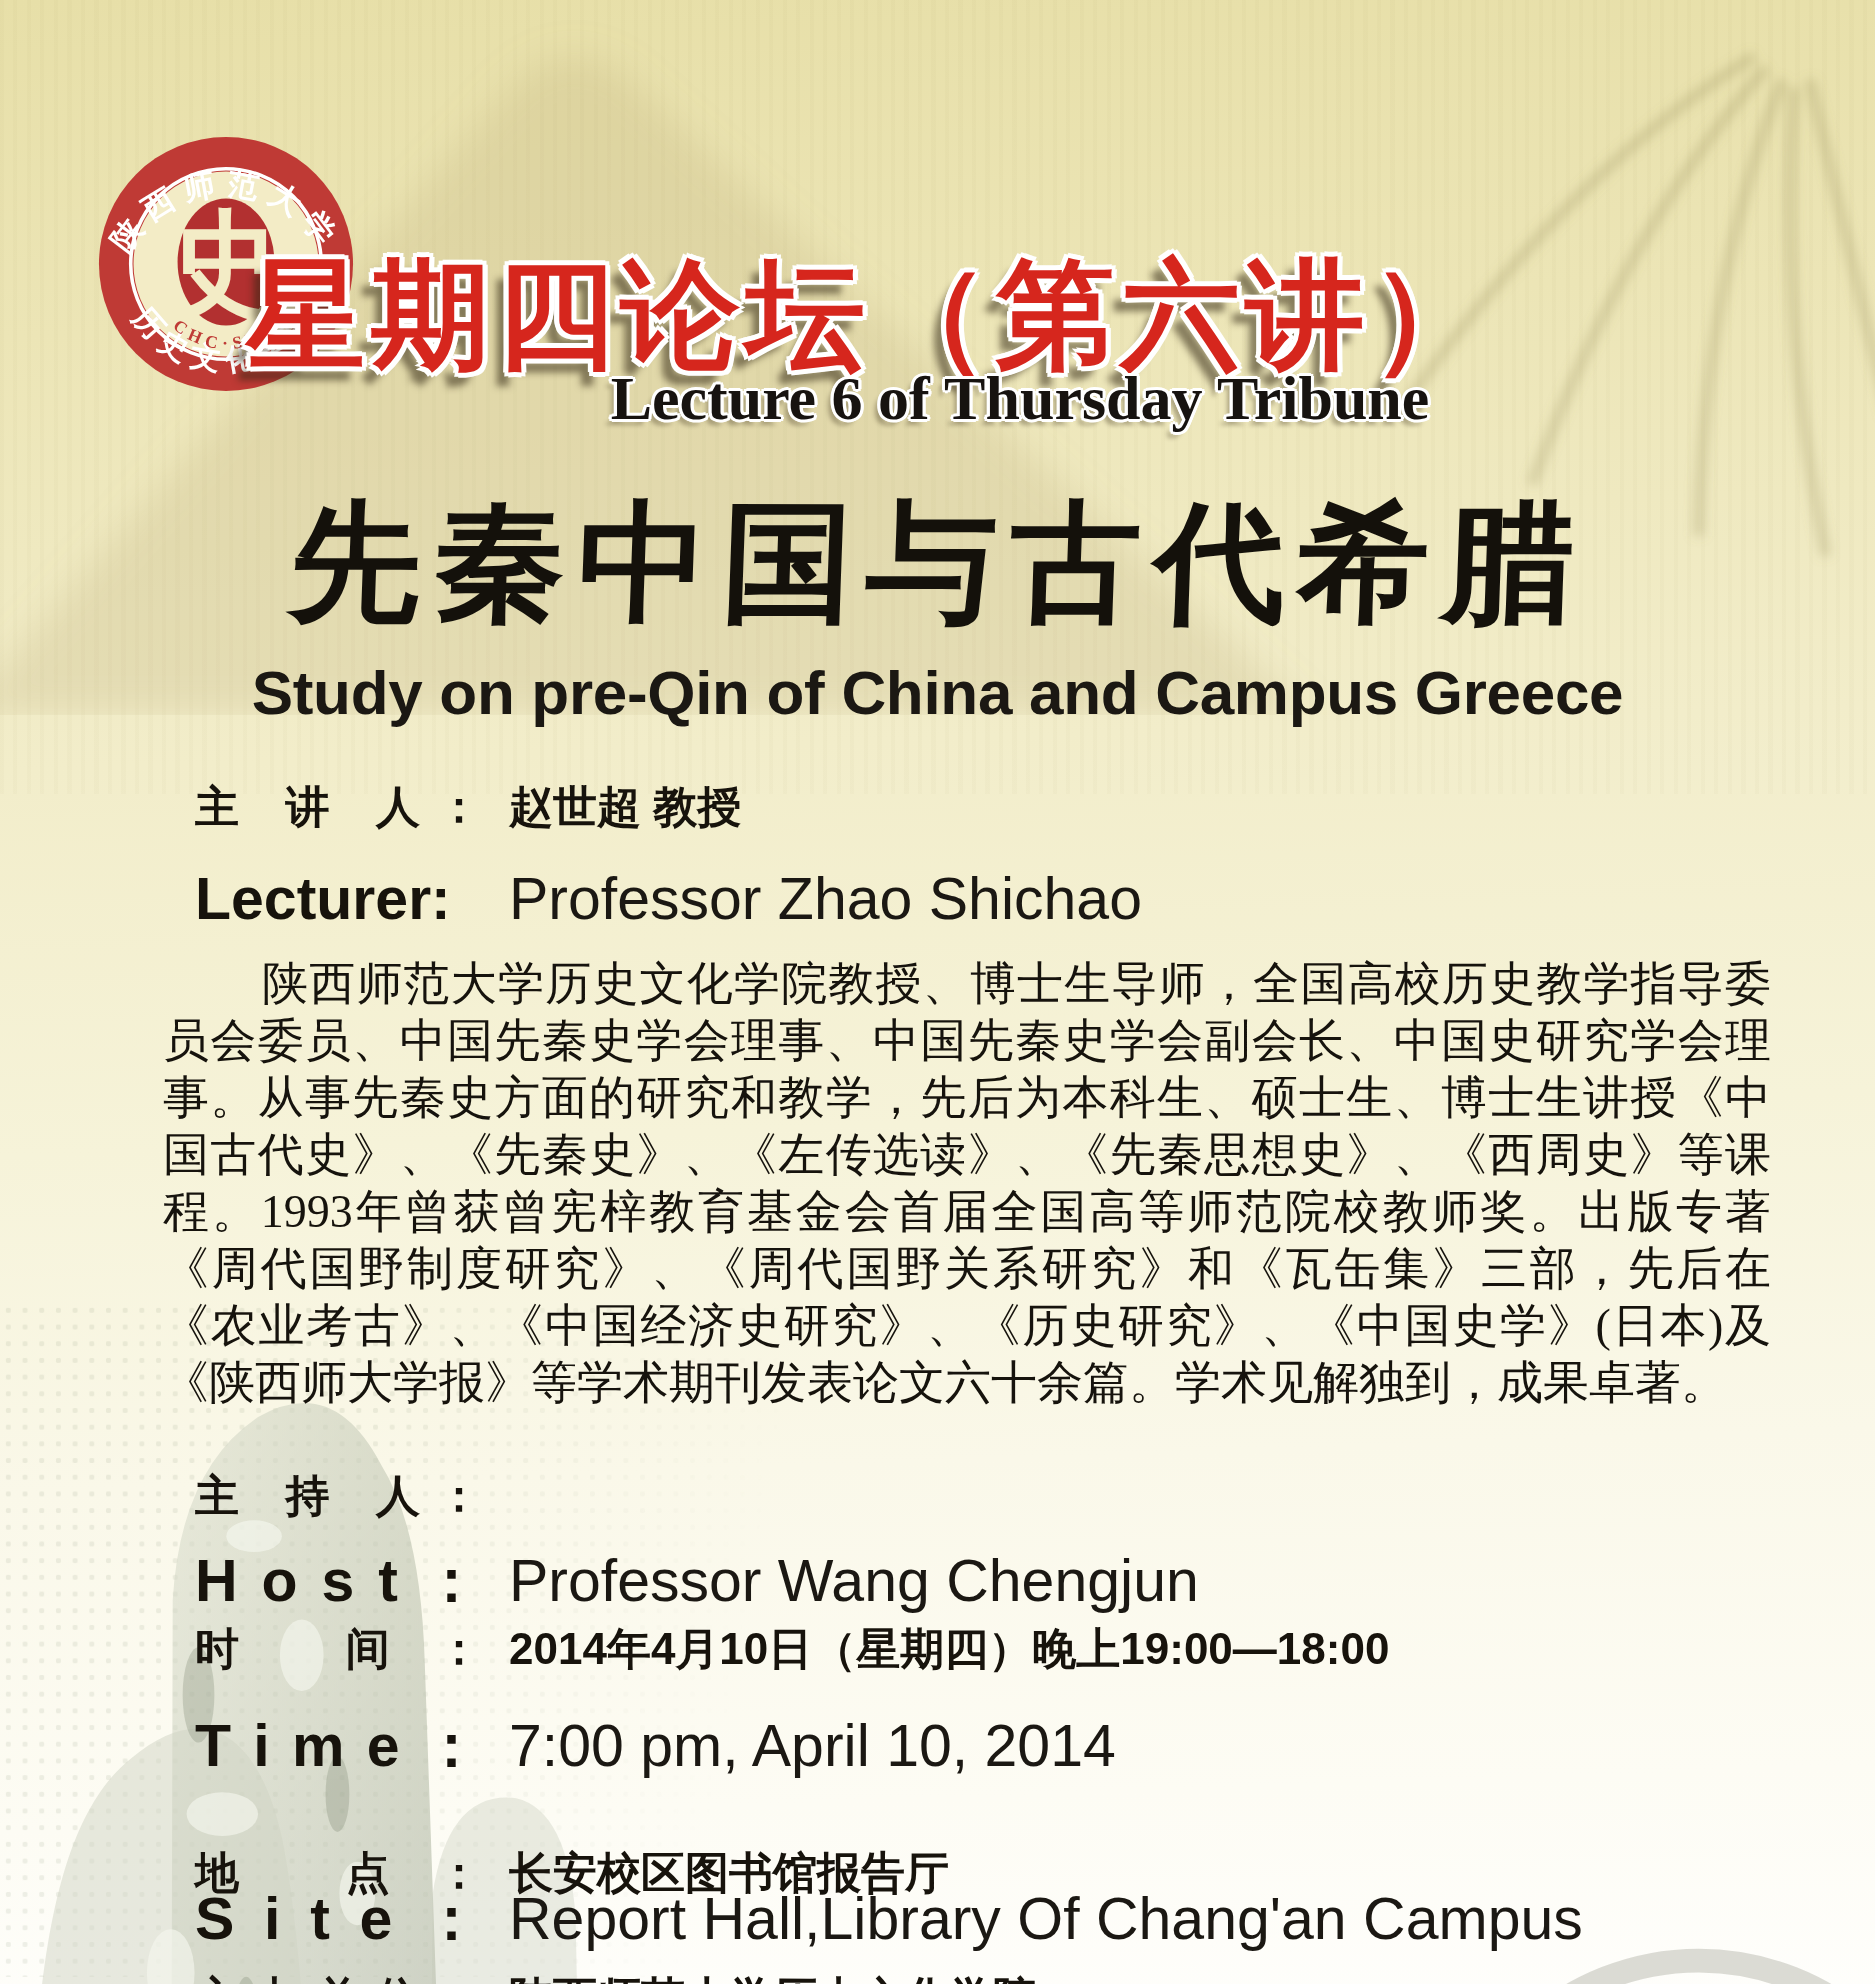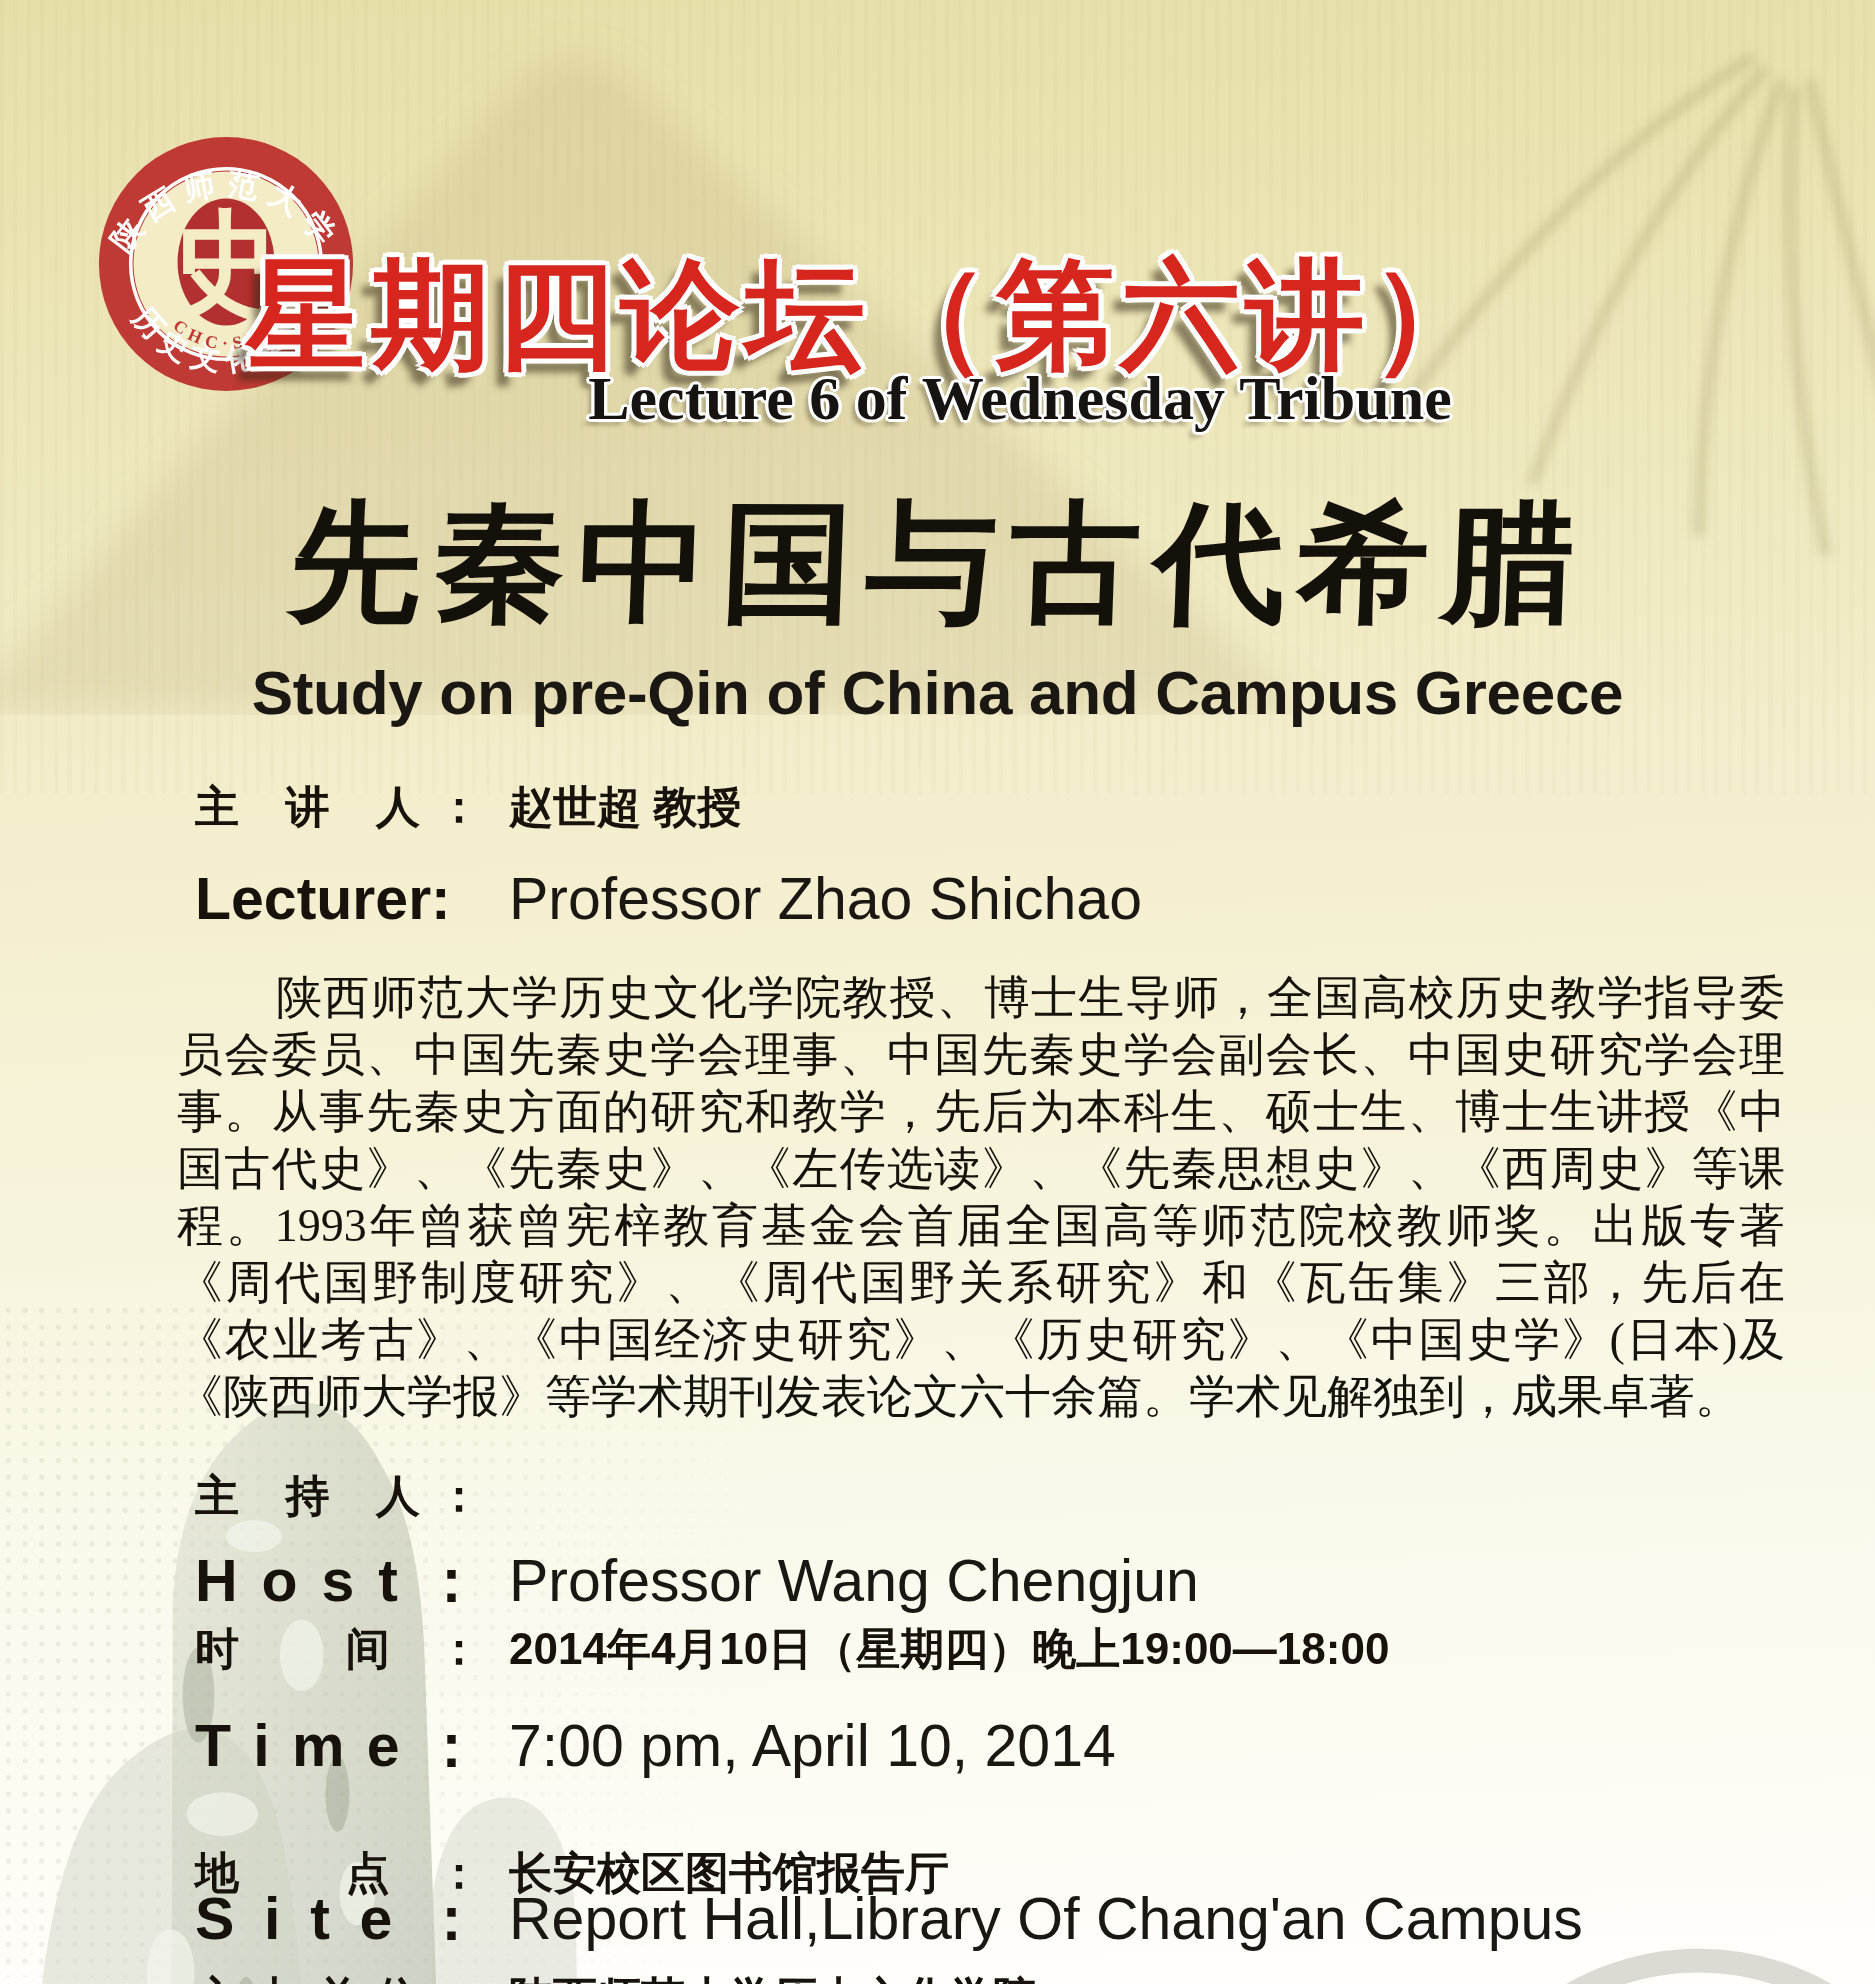--- a/index.html
+++ b/index.html
@@ -65,21 +65,21 @@
   .row-lect-en{top:865px;}
   .row-host-cn{top:1467px;}
   .row-host-en{top:1542px;}
   .row-time-cn{top:1620px;}
   .row-time-en{top:1707px;}
   .row-site-cn{top:1844px;}
   .row-site-en{top:1880px;}
   .row-org-cn{top:1969px;}
   
   .bio{
-    position:absolute;top:955px;left:163px;width:1608px;margin:14px;
+    position:absolute;top:955px;left:163px;width:1608px;margin:0;
     font-family:"Liberation Serif",serif;font-size:46px;line-height:57px;
     text-align:justify;text-indent:99px;color:#16130d;
   }
 </style>
 </head>
 <body>
 
 <div class="poster">
 
   <div class="bg-streaks"></div>
@@ -160,21 +160,21 @@
     <text font-size="76" font-weight="bold" fill="#ffffff" letter-spacing="18">
       <textPath href="#arcBottom" startOffset="50%" text-anchor="middle">历史文化学院</textPath>
     </text>
     <text font-size="44" font-weight="bold" fill="#bf3a35" letter-spacing="14">
       <textPath href="#arcAbbr" startOffset="50%" text-anchor="middle">CHC·SNU</textPath>
     </text>
     <text x="335" y="435" font-size="290" font-weight="bold" fill="#f3ecc6" text-anchor="middle">史</text>
   </svg>
 
   <h1 class="title-cn">星期四论坛（第六讲）</h1>
-  <div class="title-en">Lecture 6 of Wednesday Tribune</div>
+  <div class="title-en">Lecture 6 of Thursday Tribune</div>
   <div class="topic-cn">先秦中国与古代希腊</div>
   <div class="topic-en">Study on pre-Qin of China and Campus Greece</div>
 
   <div class="info-row row-lect-cn">
     <span class="lb cjk">主 讲 人：</span>
     <span class="val cjk">赵世超 教授</span>
   </div>
   <div class="info-row row-lect-en">
     <span class="lb en-label">Lecturer:</span>
     <span class="val en-val">Professor Zhao Shichao</span>

